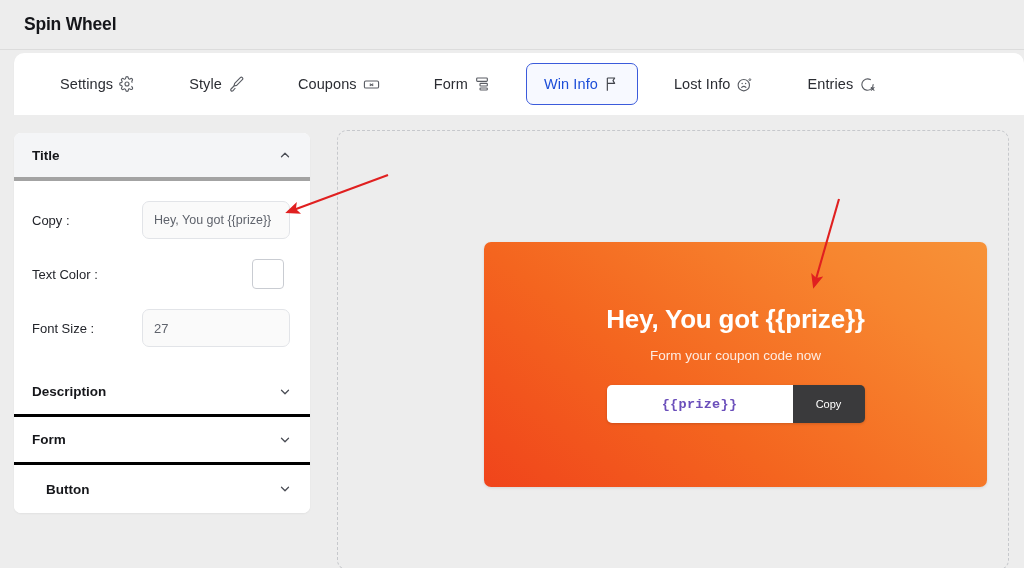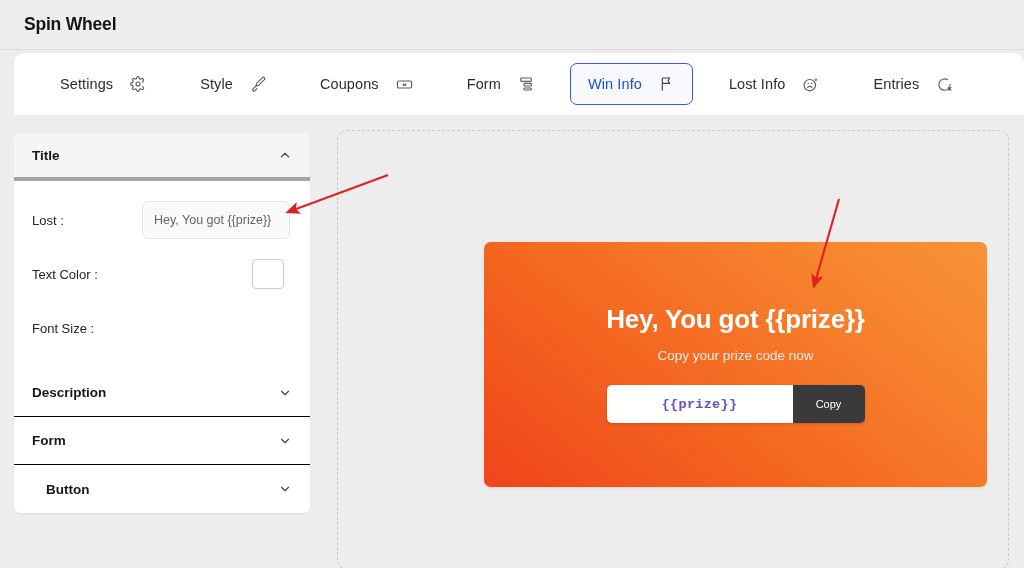--- a/index.html
+++ b/index.html
@@ -52,21 +52,21 @@
     background: #ffffff;
     border-radius: 10px 10px 0 0;
     display: flex;
     align-items: center;
     padding-left: 28px;
     box-shadow: 0 1px 2px rgba(0,0,0,0.04);
   }
   .tab {
     display: flex;
     align-items: center;
-    gap: 17px;
+    gap: 6px;
     height: 42px;
     padding: 0 17px;
     border-radius: 7px;
     border: 1px solid transparent;
     background: transparent;
     cursor: pointer;
     margin-right: 18px;
     white-space: nowrap;
     text-align: center;
   }
@@ -173,21 +173,21 @@
     display: flex;
     align-items: center;
     justify-content: center;
     cursor: pointer;
     background: transparent;
     border: none;
   }
   .align-btn.selected { background: #232426; border-radius: 4px; }
   .align-btn svg { display: block; }
 
-  .accordion-head.collapsed { border-bottom: 1px solid #000000; }
+  .accordion-head.collapsed { border-bottom: 3px solid #000000; }
   .accordion-head.last { border-bottom: none; padding-left: 32px; }
 
   
   .canvas {
     position: absolute;
     left: 337px; top: 15px;
     width: 672px;
     height: 440px;
     border: 1.5px dashed #c6c8cc;
     border-radius: 10px;
@@ -358,36 +358,39 @@
         <span class="chev">
           <svg width="14" height="14" viewBox="0 0 24 24" fill="none" stroke="currentColor" stroke-width="2.2" stroke-linecap="round" stroke-linejoin="round">
             <polyline points="6 15 12 9 18 15"></polyline>
           </svg>
         </span>
       </div>
 
       <div class="accordion-body">
 
         <div class="field-row">
-          <span class="field-label">Lost :</span>
+          <span class="field-label">Copy :</span>
           <span class="field-control">
             <input class="text-input" type="text" value="Hey, You got {{prize}}" style="">
           </span>
         </div>
 
         <div class="field-row">
           <span class="field-label">Text Color :</span>
           <span class="field-control" style="padding-left:110px">
             <span class="color-swatch"></span>
           </span>
         </div>
 
 
         <div class="field-row">
           <span class="field-label">Font Size :</span>
+          <span class="field-control">
+            <input class="text-input num" type="text" value="27" style="">
+          </span>
         </div>
 
       </div>
 
       <div class="accordion-head collapsed">
         <span class="accordion-title">Description</span>
         <span class="chev">
           <svg width="14" height="14" viewBox="0 0 24 24" fill="none" stroke="currentColor" stroke-width="2.2" stroke-linecap="round" stroke-linejoin="round">
             <polyline points="6 9 12 15 18 9"></polyline>
           </svg>
@@ -411,21 +414,21 @@
           </svg>
         </span>
       </div>
 
     </div>
 
     <div class="canvas">
 
       <div class="promo-card">
         <div class="promo-title">Hey, You got {{prize}}</div>
-        <div class="promo-sub">Copy your prize code now</div>
+        <div class="promo-sub">Form your coupon code now</div>
         <div class="coupon-bar">
           <div class="coupon-code">{{prize}}</div>
           <button class="copy-btn">Copy</button>
         </div>
       </div>
 
     </div>
 
   </div>
 

